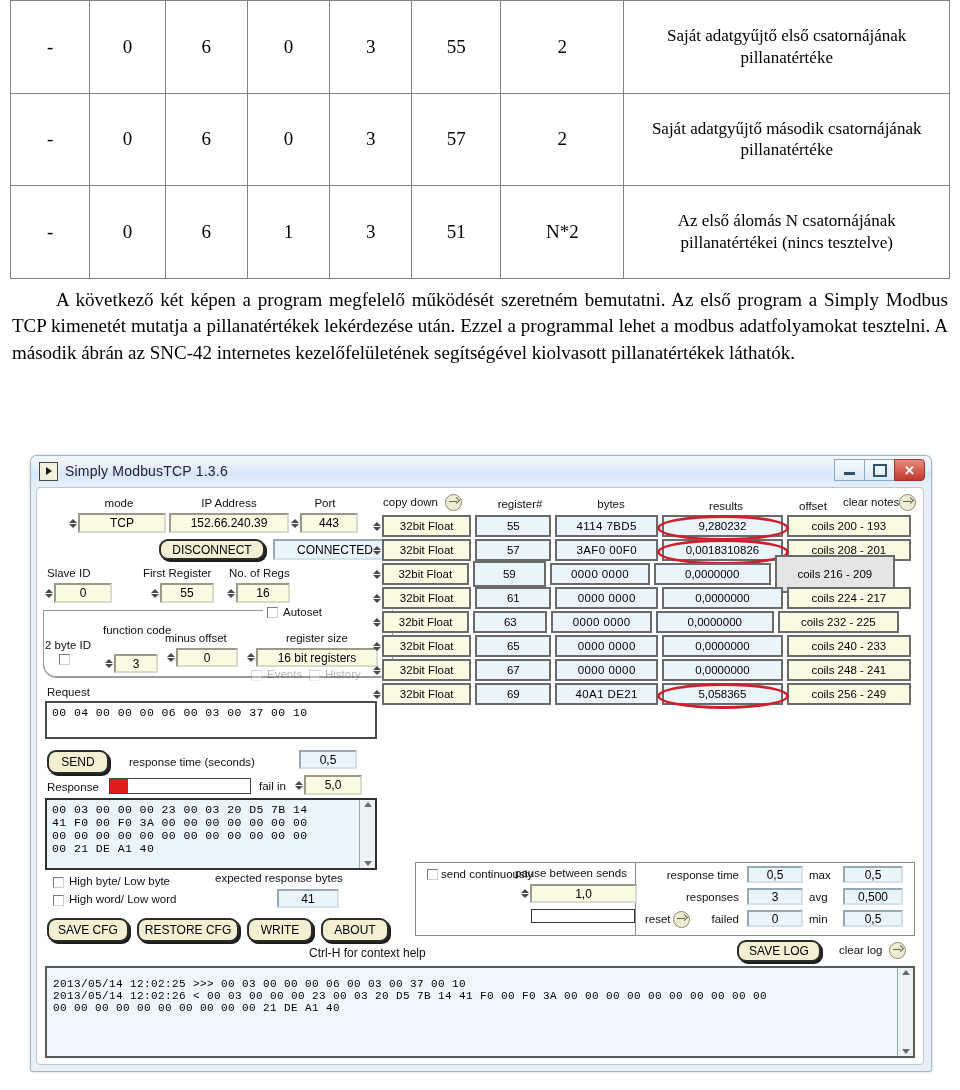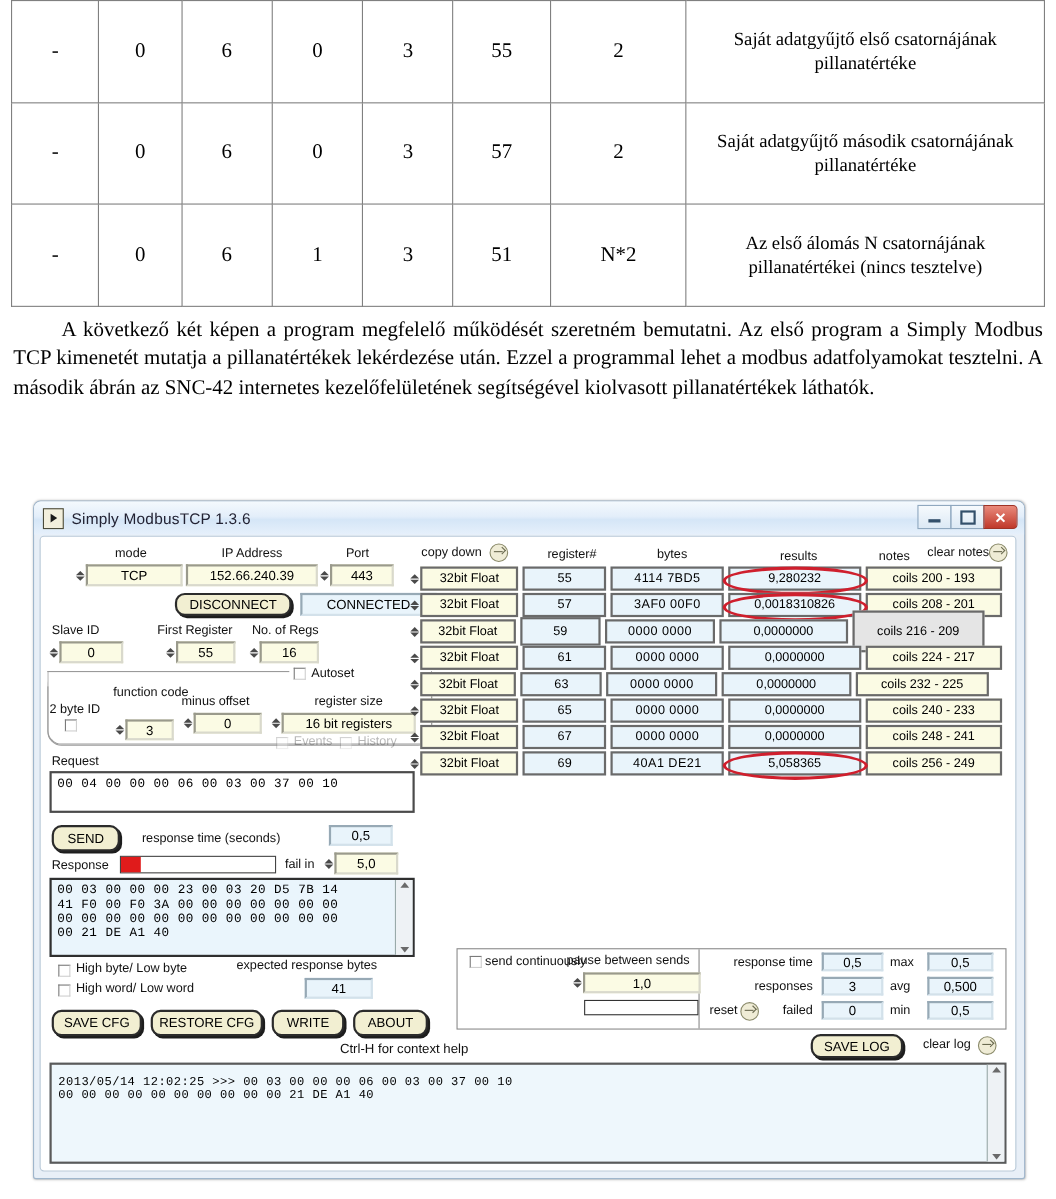--- a/index.html
+++ b/index.html
@@ -320,21 +320,21 @@
     <div class="abs lbl" style="left:230px;top:180px;opacity:.3;">Events</div>
     <span class="abs chk" style="left:272px;top:182px;opacity:.32;"></span>
     <div class="abs lbl" style="left:288px;top:180px;opacity:.3;">History</div>
 
     <div class="abs lbl" style="left:346px;top:8px;">copy down</div>
     <span class="abs refic" style="left:408px;top:6px;"></span>
 
     <div class="abs lbl" style="left:446px;top:10px;width:74px;text-align:center;">register#</div>
     <div class="abs lbl" style="left:522px;top:10px;width:104px;text-align:center;">bytes</div>
     <div class="abs lbl" style="left:628px;top:12px;width:122px;text-align:center;">results</div>
-    <div class="abs lbl" style="left:752px;top:12px;width:48px;text-align:center;">notes</div>
+    <div class="abs lbl" style="left:752px;top:12px;width:48px;text-align:center;">offset</div>
     <div class="abs lbl" style="left:806px;top:8px;">clear notes</div>
     <span class="abs refic" style="left:862px;top:6px;"></span>
 
     <div class="abs" id="regtable" style="left:336px;top:26px;width:542px;height:196px;">
         <div class="abs" style="left: 0px; top: 0px; height: 24px; width: 542px; display: flex; align-items: center;">
           <span class="spin">
             <i class="up"></i>
             <i class="dn"></i>
           </span>
           <span class="tblcell" style="width: 92px; height: 22px; background: rgb(251, 251, 228); margin-right: 4px;">32bit Float</span>
@@ -502,20 +502,21 @@
     <div class="abs lbl" style="left:772px;top:425px;">min</div>
     <span class="abs fld ro" style="left:806px;top:422px;width:60px;height:17px;">0,5</span>
 
     <div class="abs lbl" style="left:272px;top:458px;font-size:12px;">Ctrl-H for context help</div>
     <span class="abs btn3d" style="left:700px;top:452px;width:84px;height:22px;">SAVE LOG</span>
     <div class="abs lbl" style="left:802px;top:456px;">clear log</div>
     <span class="abs refic" style="left:852px;top:454px;"></span>
 
     <div class="abs" style="left:8px;top:478px;width:870px;height:92px;background:#eef7fc;border:2px solid #5a5a5a;box-sizing:border-box;padding:10px 6px 0 6px;">
       <div class="mono" style="font-size:11px;">2013/05/14 12:02:25  &gt;&gt;&gt; 00 03 00 00 00 06 00 03 00 37 00 10</div>
+      <div class="mono" style="font-size:11px;">2013/05/14 12:02:26  &lt; 00 03 00 00 00 23 00 03 20 D5 7B 14 41 F0 00 F0 3A 00 00 00 00 00 00 00 00 00 00</div>
       <div class="mono" style="font-size:11px;">00 00 00 00 00 00 00 00 00 00 21 DE A1 40</div>
     </div>
     <div class="abs" style="left:860px;top:480px;width:16px;height:88px;background:#eef2f5;border-left:1px solid #9aa;box-sizing:border-box;display:flex;flex-direction:column;justify-content:space-between;align-items:center;padding:2px 0;">
       <span style="width:0;height:0;border-left:4px solid transparent;border-right:4px solid transparent;border-bottom:5px solid #6a6a6a;"></span>
       <span style="width:0;height:0;border-left:4px solid transparent;border-right:4px solid transparent;border-top:5px solid #6a6a6a;"></span>
     </div>
 
   </div>
 </div>
 

